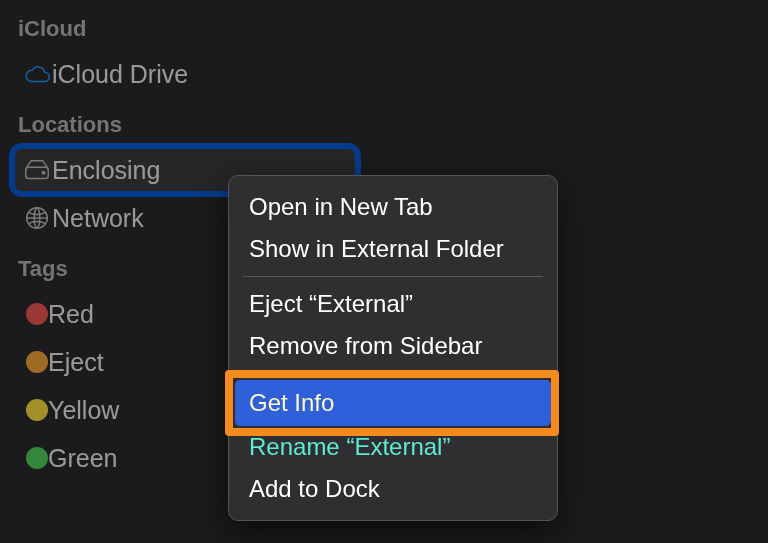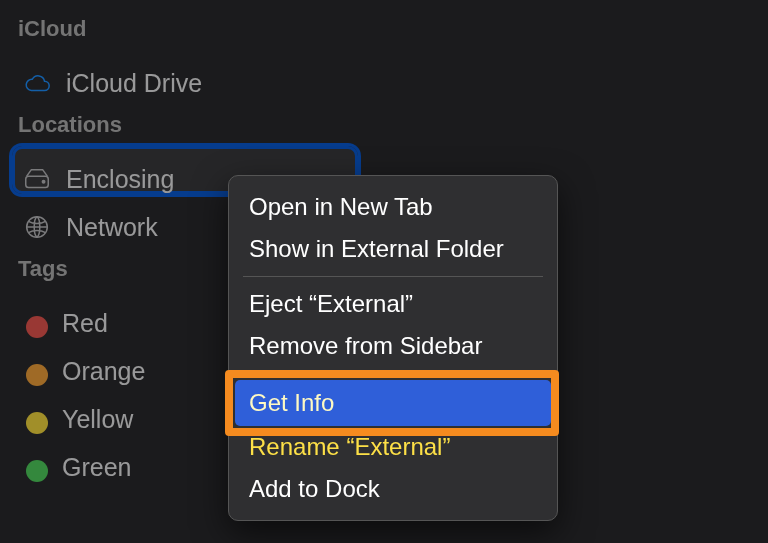--- a/index.html
+++ b/index.html
@@ -13,21 +13,21 @@
   .dim-overlay {
     position:absolute; left:0; top:0; width:368px; height:543px;
     background: rgba(0,0,0,0.34); pointer-events:none;
   }
   .section-label {
     color: #c8c8c8; font-size: 22px; font-weight: 600; opacity: 0.85;
     padding: 14px 6px 8px 6px;
   }
   .section-label.first { padding-top: 4px; }
   .item {
-    display:flex; align-items:flex-end; gap:14px;
+    display:flex; align-items:center; 
     height:48px; padding:0 10px; border-radius:10px;
     color:#e9e9ea; font-size:25px; font-weight:500;
     cursor:pointer;
   }
   .item .lbl { flex:1; }
   .item.selected {
     background:#3b3b3d;
     box-shadow: 0 0 0 3px #0a5bd6 inset, 0 0 0 3px #0a5bd6;
   }
   .icon { width:30px; height:30px; display:flex; align-items:center; justify-content:center; }
@@ -46,21 +46,21 @@
     color:#ffffff; font-size:24px; padding:7px 20px;
     cursor:pointer; font-weight:400;
   }
   .menu-item.hover {
     background:#2f5fd9; color:#fef9c3; border-radius:5px; margin:0 6px;
     padding:9px 14px;
   }
   .menu-sep {
     height:1px; background:#555; margin:6px 14px;
   }
-  .menu-item.obscured { color:#fde047; }
+  .menu-item.obscured { color:#5eead4; }
   .highlight-box {
     position:absolute; left:225px; top:370px; width:334px; height:66px;
     border:8px solid #f58b1f; border-radius:4px; pointer-events:none;
   }
 </style>
 </head>
 <body>
 
 <div class="canvas">
 
@@ -97,21 +97,21 @@
       <span class="lbl">Network</span>
     </div>
 
     <div class="section-label">Tags</div>
     <div class="item">
       <span class="tag-dot red"></span>
       <span class="lbl">Red</span>
     </div>
     <div class="item">
       <span class="tag-dot orange"></span>
-      <span class="lbl">Orange</span>
+      <span class="lbl">Eject</span>
     </div>
     <div class="item">
       <span class="tag-dot yellow"></span>
       <span class="lbl">Yellow</span>
     </div>
     <div class="item">
       <span class="tag-dot green"></span>
       <span class="lbl">Green</span>
     </div>
 

